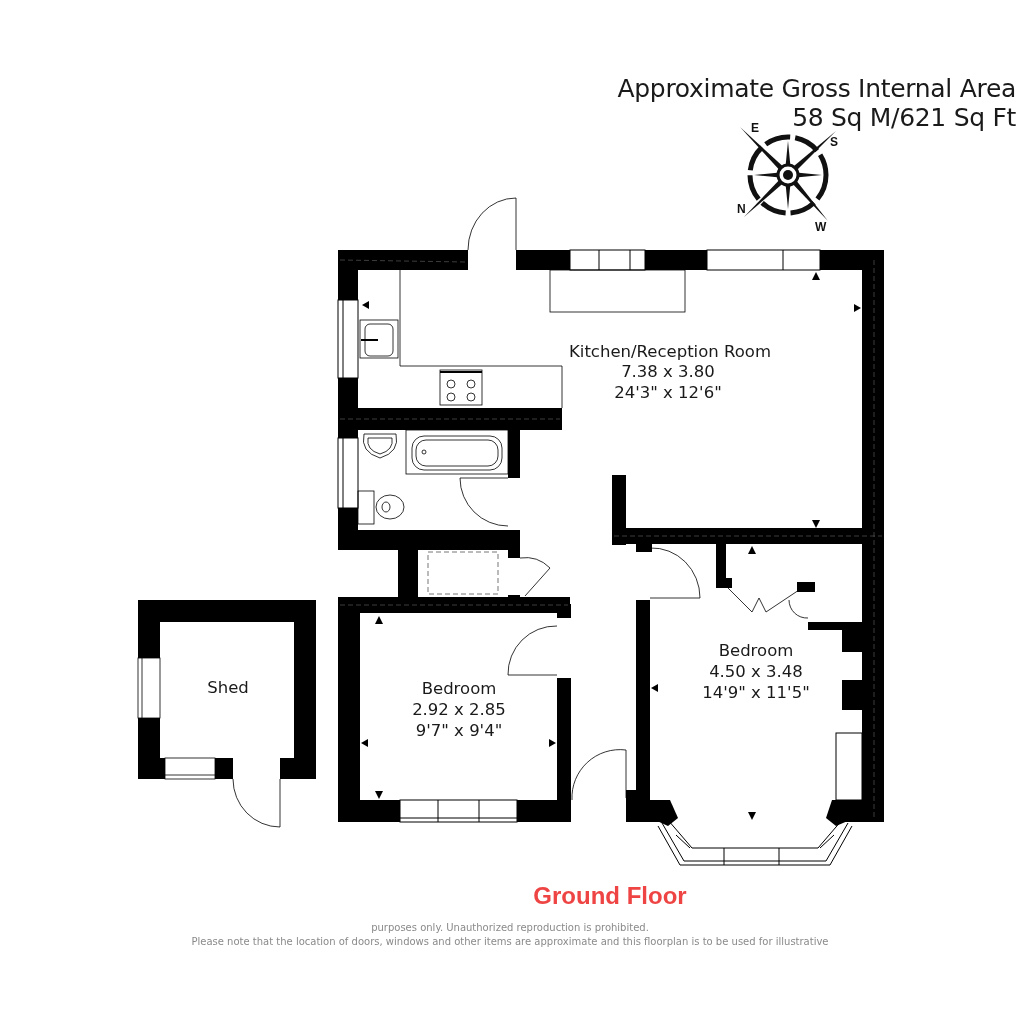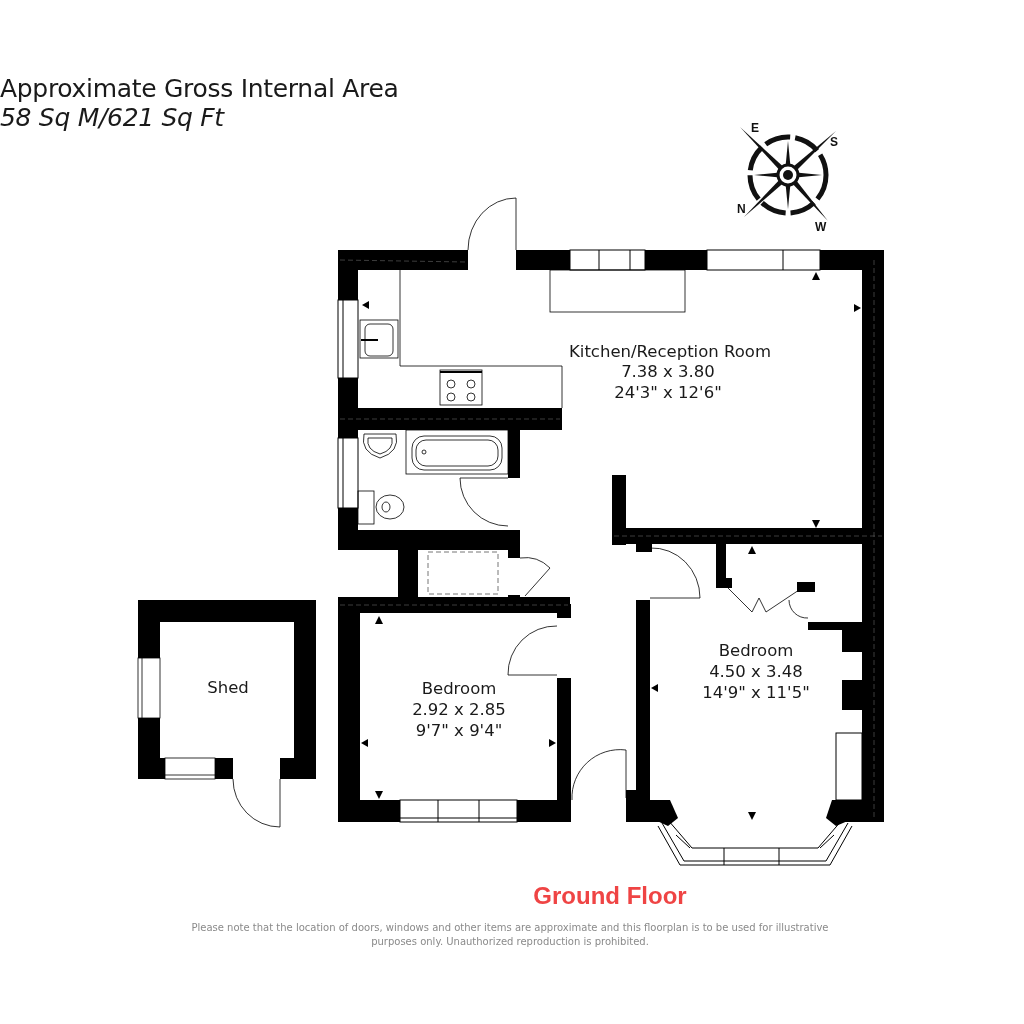--- a/index.html
+++ b/index.html
@@ -1,19 +1,19 @@
 <!DOCTYPE html>
 <html><head>
 <meta charset="utf-8">
 <style>
   html, body { margin: 0; padding: 0; background: #ffffff; }
   body { width: 1024px; height: 1024px; position: relative; overflow: hidden; font-family: "DejaVu Sans", "Liberation Sans", sans-serif; color: #111; }
-  .title { position: absolute; left: 0; width: 1016px; text-align: left; font-size: 25px; line-height: 29px; color: #1a1a1a; font-family: "DejaVu Sans", sans-serif; letter-spacing: -0.3px; }
+  .title { position: absolute; left: 0; width: 1016px; text-align: right; font-size: 25px; line-height: 29px; color: #1a1a1a; font-family: "DejaVu Sans", sans-serif; letter-spacing: -0.3px; }
   .title.l1 { top: 74px; }
-  .title.l2 { top: 103px; font-style: italic; }
+  .title.l2 { top: 103px; }
   svg.plan { position: absolute; left: 0; top: 0; }
   .room-label { font-family: "DejaVu Sans", sans-serif; font-size: 16.5px; fill: #1a1a1a; text-anchor: middle; }
   .floor-label { position: absolute; top: 882px; left: 480px; width: 260px; text-align: center; font-family: "Liberation Sans", sans-serif; font-weight: bold; font-size: 24px; color: #ef4444; }
   .disclaimer { position: absolute; top: 921px; left: 160px; width: 700px; text-align: center; font-family: "DejaVu Sans", sans-serif; font-size: 10px; line-height: 14px; color: #8a8a8a; }
   .compass-letter { font-family: "Liberation Sans", sans-serif; font-weight: bold; font-size: 12px; fill: #111; }
 </style>
 </head>
 <body>
 
 <div class="title l1">Approximate Gross Internal Area</div>
@@ -244,15 +244,15 @@
     <text class="room-label" x="459" y="715">2.92 x 2.85</text>
     <text class="room-label" x="459" y="736">9'7" x 9'4"</text>
   </g>
   <g>
     <text class="room-label" x="228" y="693">Shed</text>
   </g>
 </svg>
 
 <div class="floor-label">Ground Floor</div>
 <div class="disclaimer">
+  <div>purposes only. Unauthorized reproduction is prohibited.</div>
   <div>Please note that the location of doors, windows and other items are approximate and this floorplan is to be used for illustrative</div>
-  <div>purposes only. Unauthorized reproduction is prohibited.</div>
 </div>
 
 </body></html>

